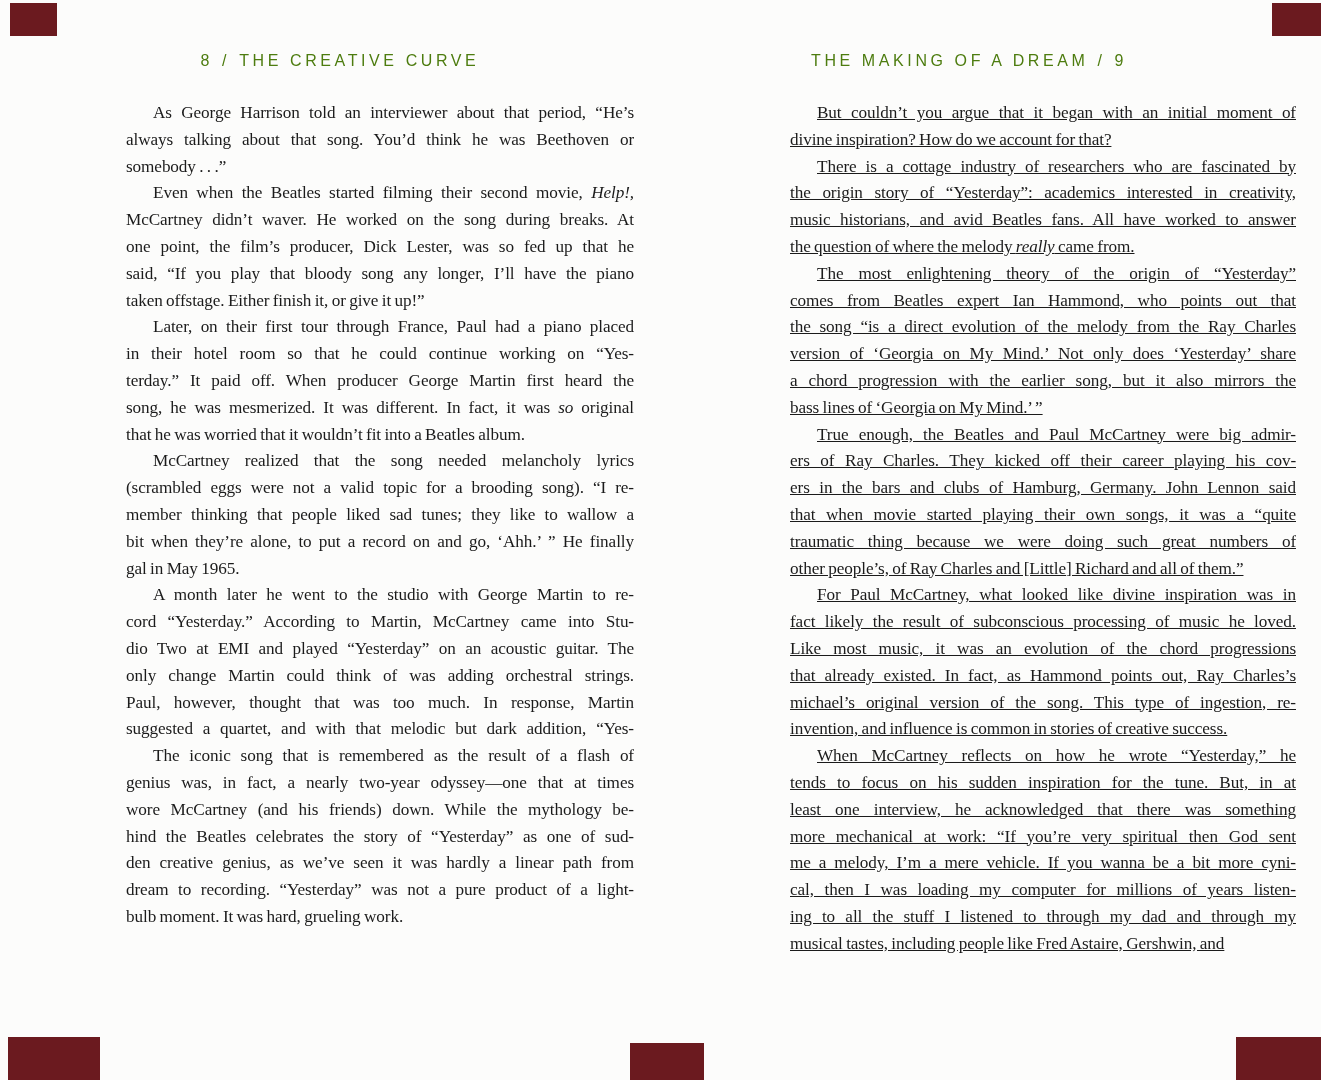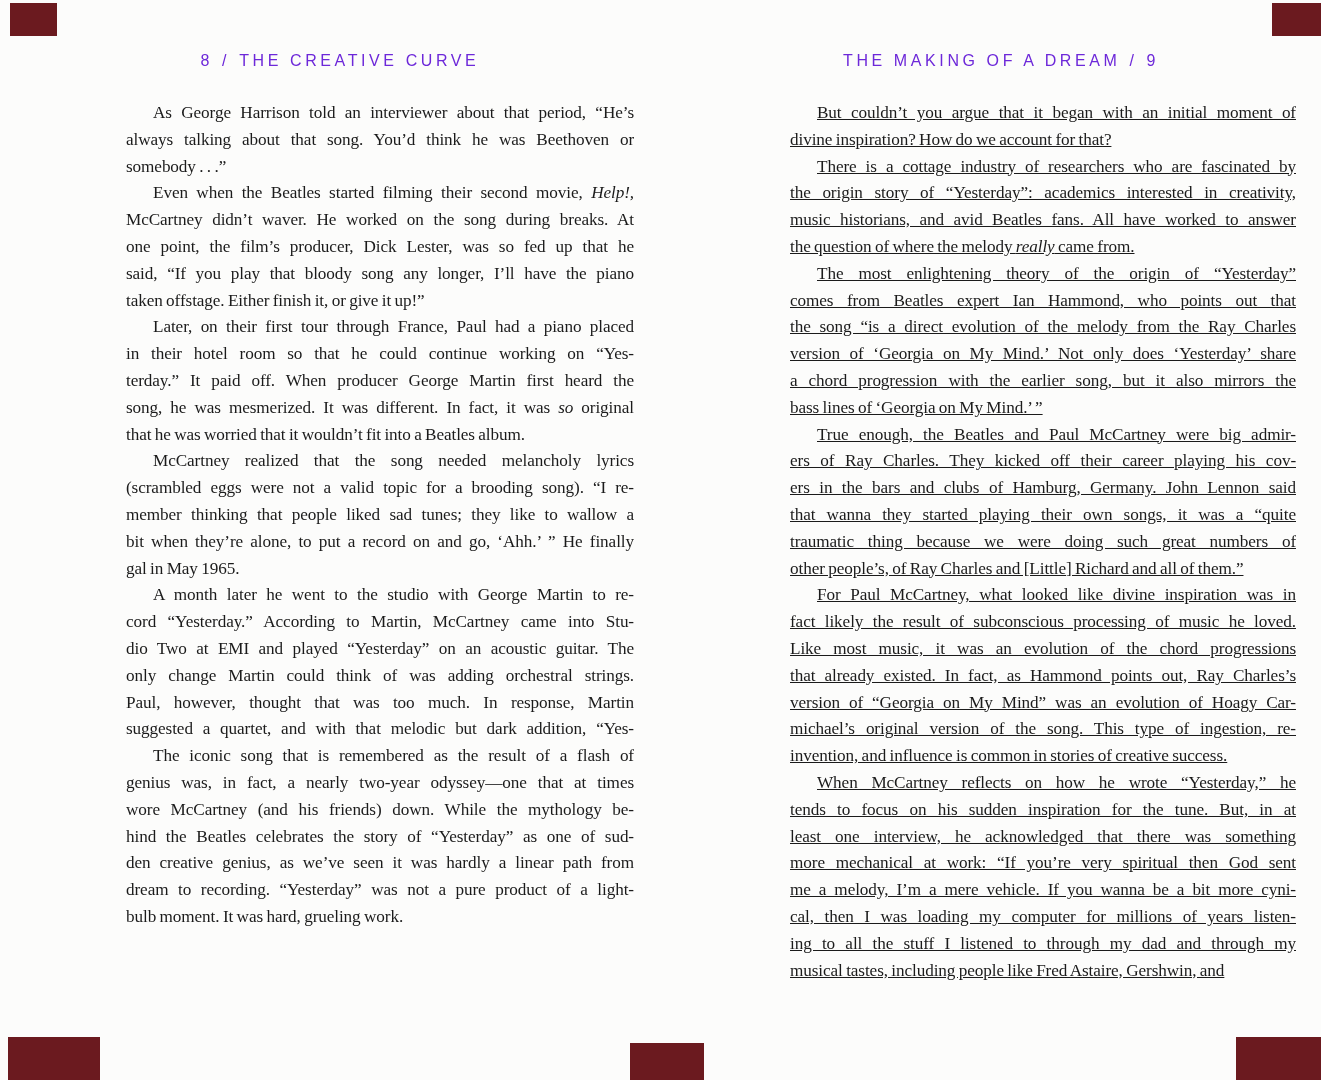--- a/index.html
+++ b/index.html
@@ -10,27 +10,27 @@
     font-family: "Liberation Serif", "DejaVu Serif", serif;
     position: relative;
     overflow: hidden;
   }
   .running-head {
     position: absolute;
     top: 52px;
     font-family: "Liberation Sans", "DejaVu Sans", sans-serif;
     font-size: 16px;
     letter-spacing: 3.6px;
-    color: #6d28d9;
+    color: #4d7c0f;
     text-align: center;
     white-space: nowrap;
   }
   .running-head .sep { margin: 0 9px; }
   .head-left  { left: 86px;  width: 508px; }
-  .head-right { left: 748px; width: 506px; }
+  .head-right { left: 716px; width: 506px; }
 
   .page-body {
     position: absolute;
     top: 100px;
     margin-left: 40px;
   }
   .body-left  { left: 86px;  width: 508px; }
   .body-right { left: 750px; width: 506px; text-decoration: underline; }
 
   .ln {
@@ -128,30 +128,29 @@
       <div class="ln">comes from Beatles expert Ian Hammond, who points out that</div>
       <div class="ln">the song “is a direct evolution of the melody from the Ray Charles</div>
       <div class="ln">version of ‘Georgia on My Mind.’ Not only does ‘Yesterday’ share</div>
       <div class="ln">a chord progression with the earlier song, but it also mirrors the</div>
       <div class="ln last">bass lines of ‘Georgia on My Mind.’ ”</div>
     </div>
   <div>
       <div class="ln first">True enough, the Beatles and Paul McCartney were big admir-</div>
       <div class="ln">ers of Ray Charles. They kicked off their career playing his cov-</div>
       <div class="ln">ers in the bars and clubs of Hamburg, Germany. John Lennon said</div>
-      <div class="ln">that wanna they started playing their own songs, it was a “quite</div>
+      <div class="ln">that when movie started playing their own songs, it was a “quite</div>
       <div class="ln">traumatic thing because we were doing such great numbers of</div>
       <div class="ln last">other people’s, of Ray Charles and [Little] Richard and all of them.”</div>
     </div>
   <div>
       <div class="ln first">For Paul McCartney, what looked like divine inspiration was in</div>
       <div class="ln">fact likely the result of subconscious processing of music he loved.</div>
       <div class="ln">Like most music, it was an evolution of the chord progressions</div>
       <div class="ln">that already existed. In fact, as Hammond points out, Ray Charles’s</div>
-      <div class="ln">version of “Georgia on My Mind” was an evolution of Hoagy Car-</div>
       <div class="ln">michael’s original version of the song. This type of ingestion, re-</div>
       <div class="ln last">invention, and influence is common in stories of creative success.</div>
     </div>
   <div>
       <div class="ln first">When McCartney reflects on how he wrote “Yesterday,” he</div>
       <div class="ln">tends to focus on his sudden inspiration for the tune. But, in at</div>
       <div class="ln">least one interview, he acknowledged that there was something</div>
       <div class="ln">more mechanical at work: “If you’re very spiritual then God sent</div>
       <div class="ln">me a melody, I’m a mere vehicle. If you wanna be a bit more cyni-</div>
       <div class="ln">cal, then I was loading my computer for millions of years listen-</div>

